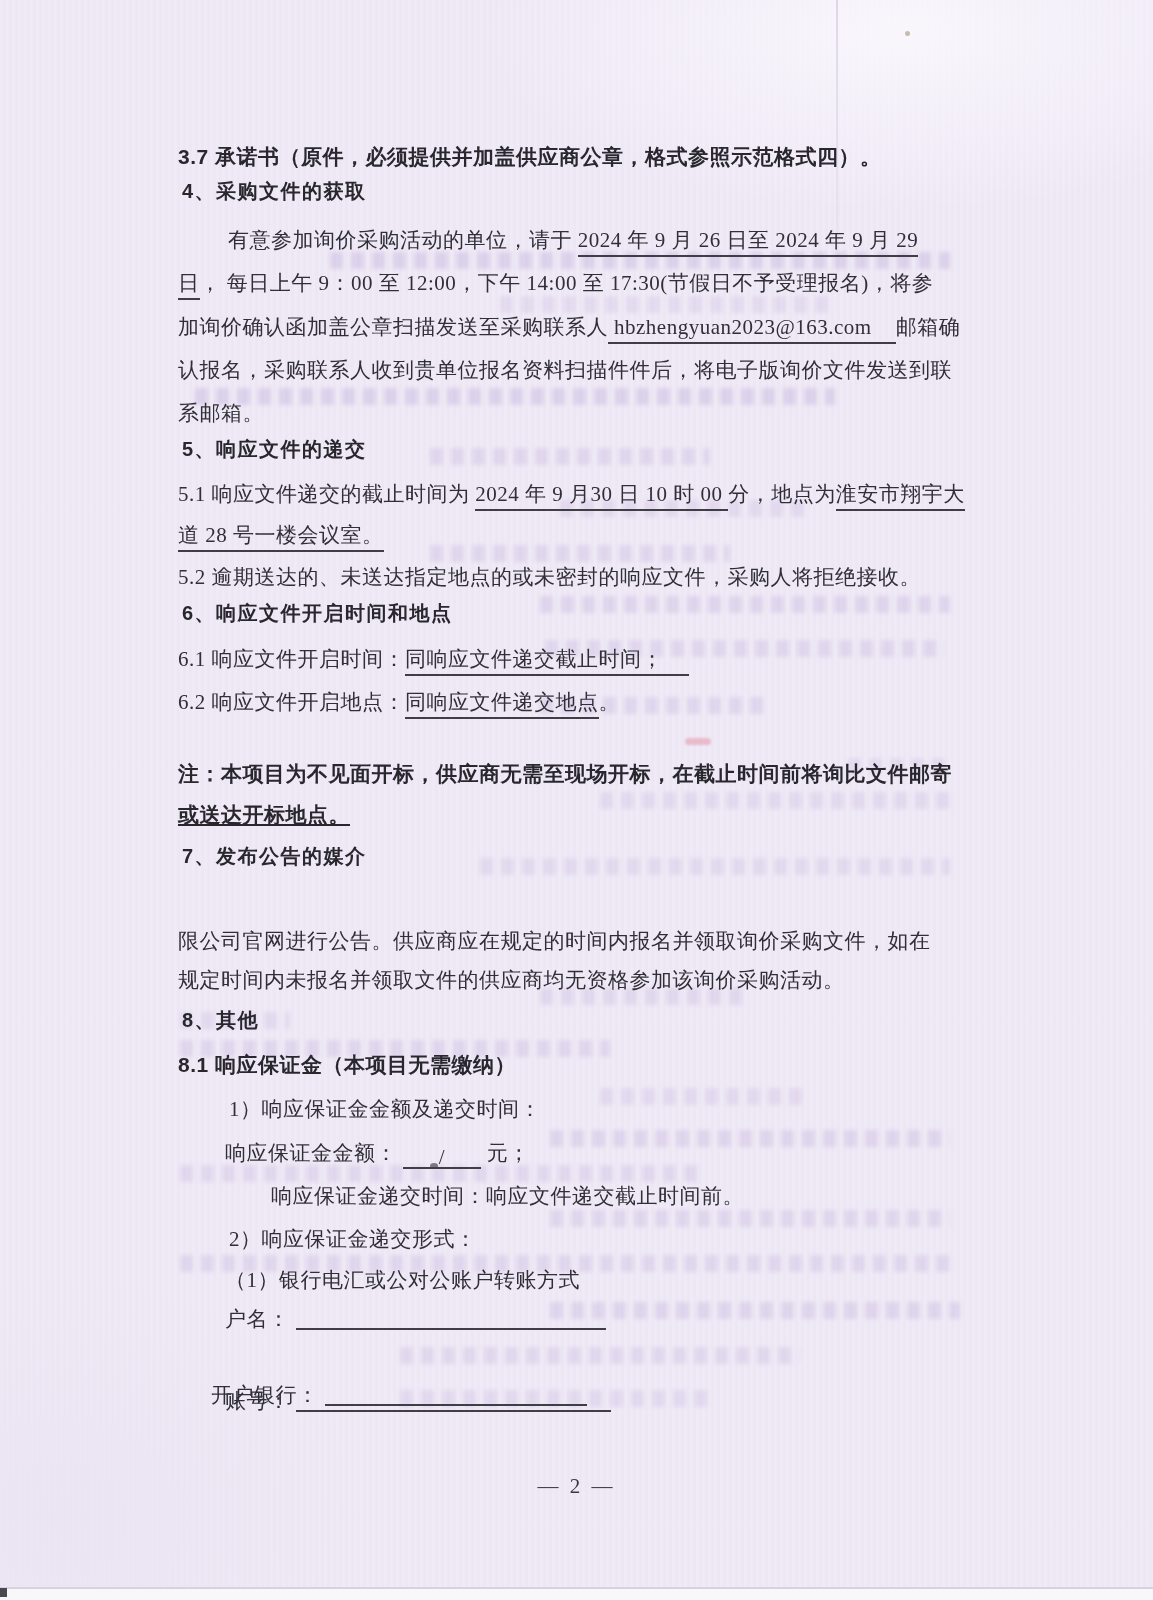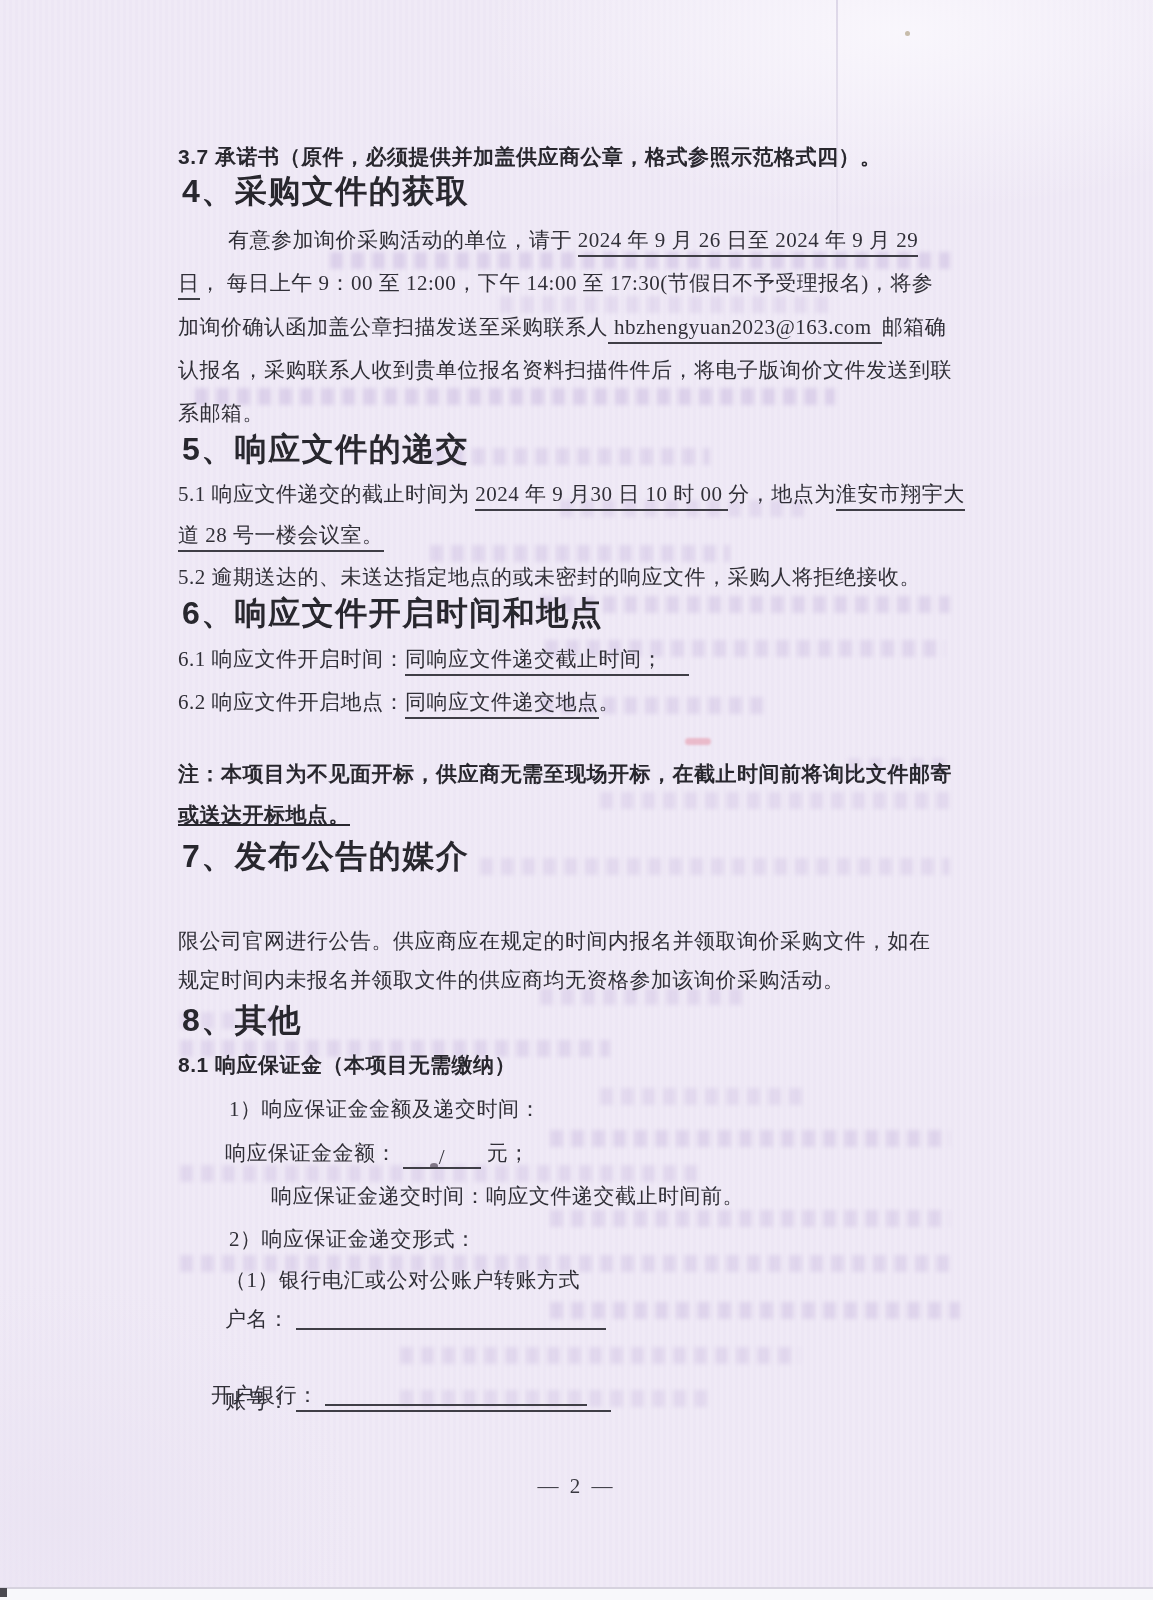--- a/index.html
+++ b/index.html
@@ -22,24 +22,24 @@
     line-height:27px;
     color:#302f37;
     z-index:3;
     letter-spacing:.5px;
   }
   .hei{
     font-family:"Liberation Sans","DejaVu Sans",sans-serif;
     font-weight:bold;
     color:#28272e;
   }
-  .h{font-size:32px;letter-spacing:1.5px;}
+  .h{font-size:20px;letter-spacing:1.5px;}
   .u{border-bottom:2px solid #3f3e46;padding-bottom:3px;}
   .u-ext{padding-right:26px;}
-  .u-pad{padding-left:6px;padding-right:10px;}
+  .u-pad{padding-left:6px;padding-right:24px;}
   .blank{
     display:inline-block;
     border-bottom:2px solid #3f3e46;
     height:23px;
     vertical-align:-4px;
     margin-left:6px;
     text-align:center;
   }
   .ghost{
     position:absolute;

